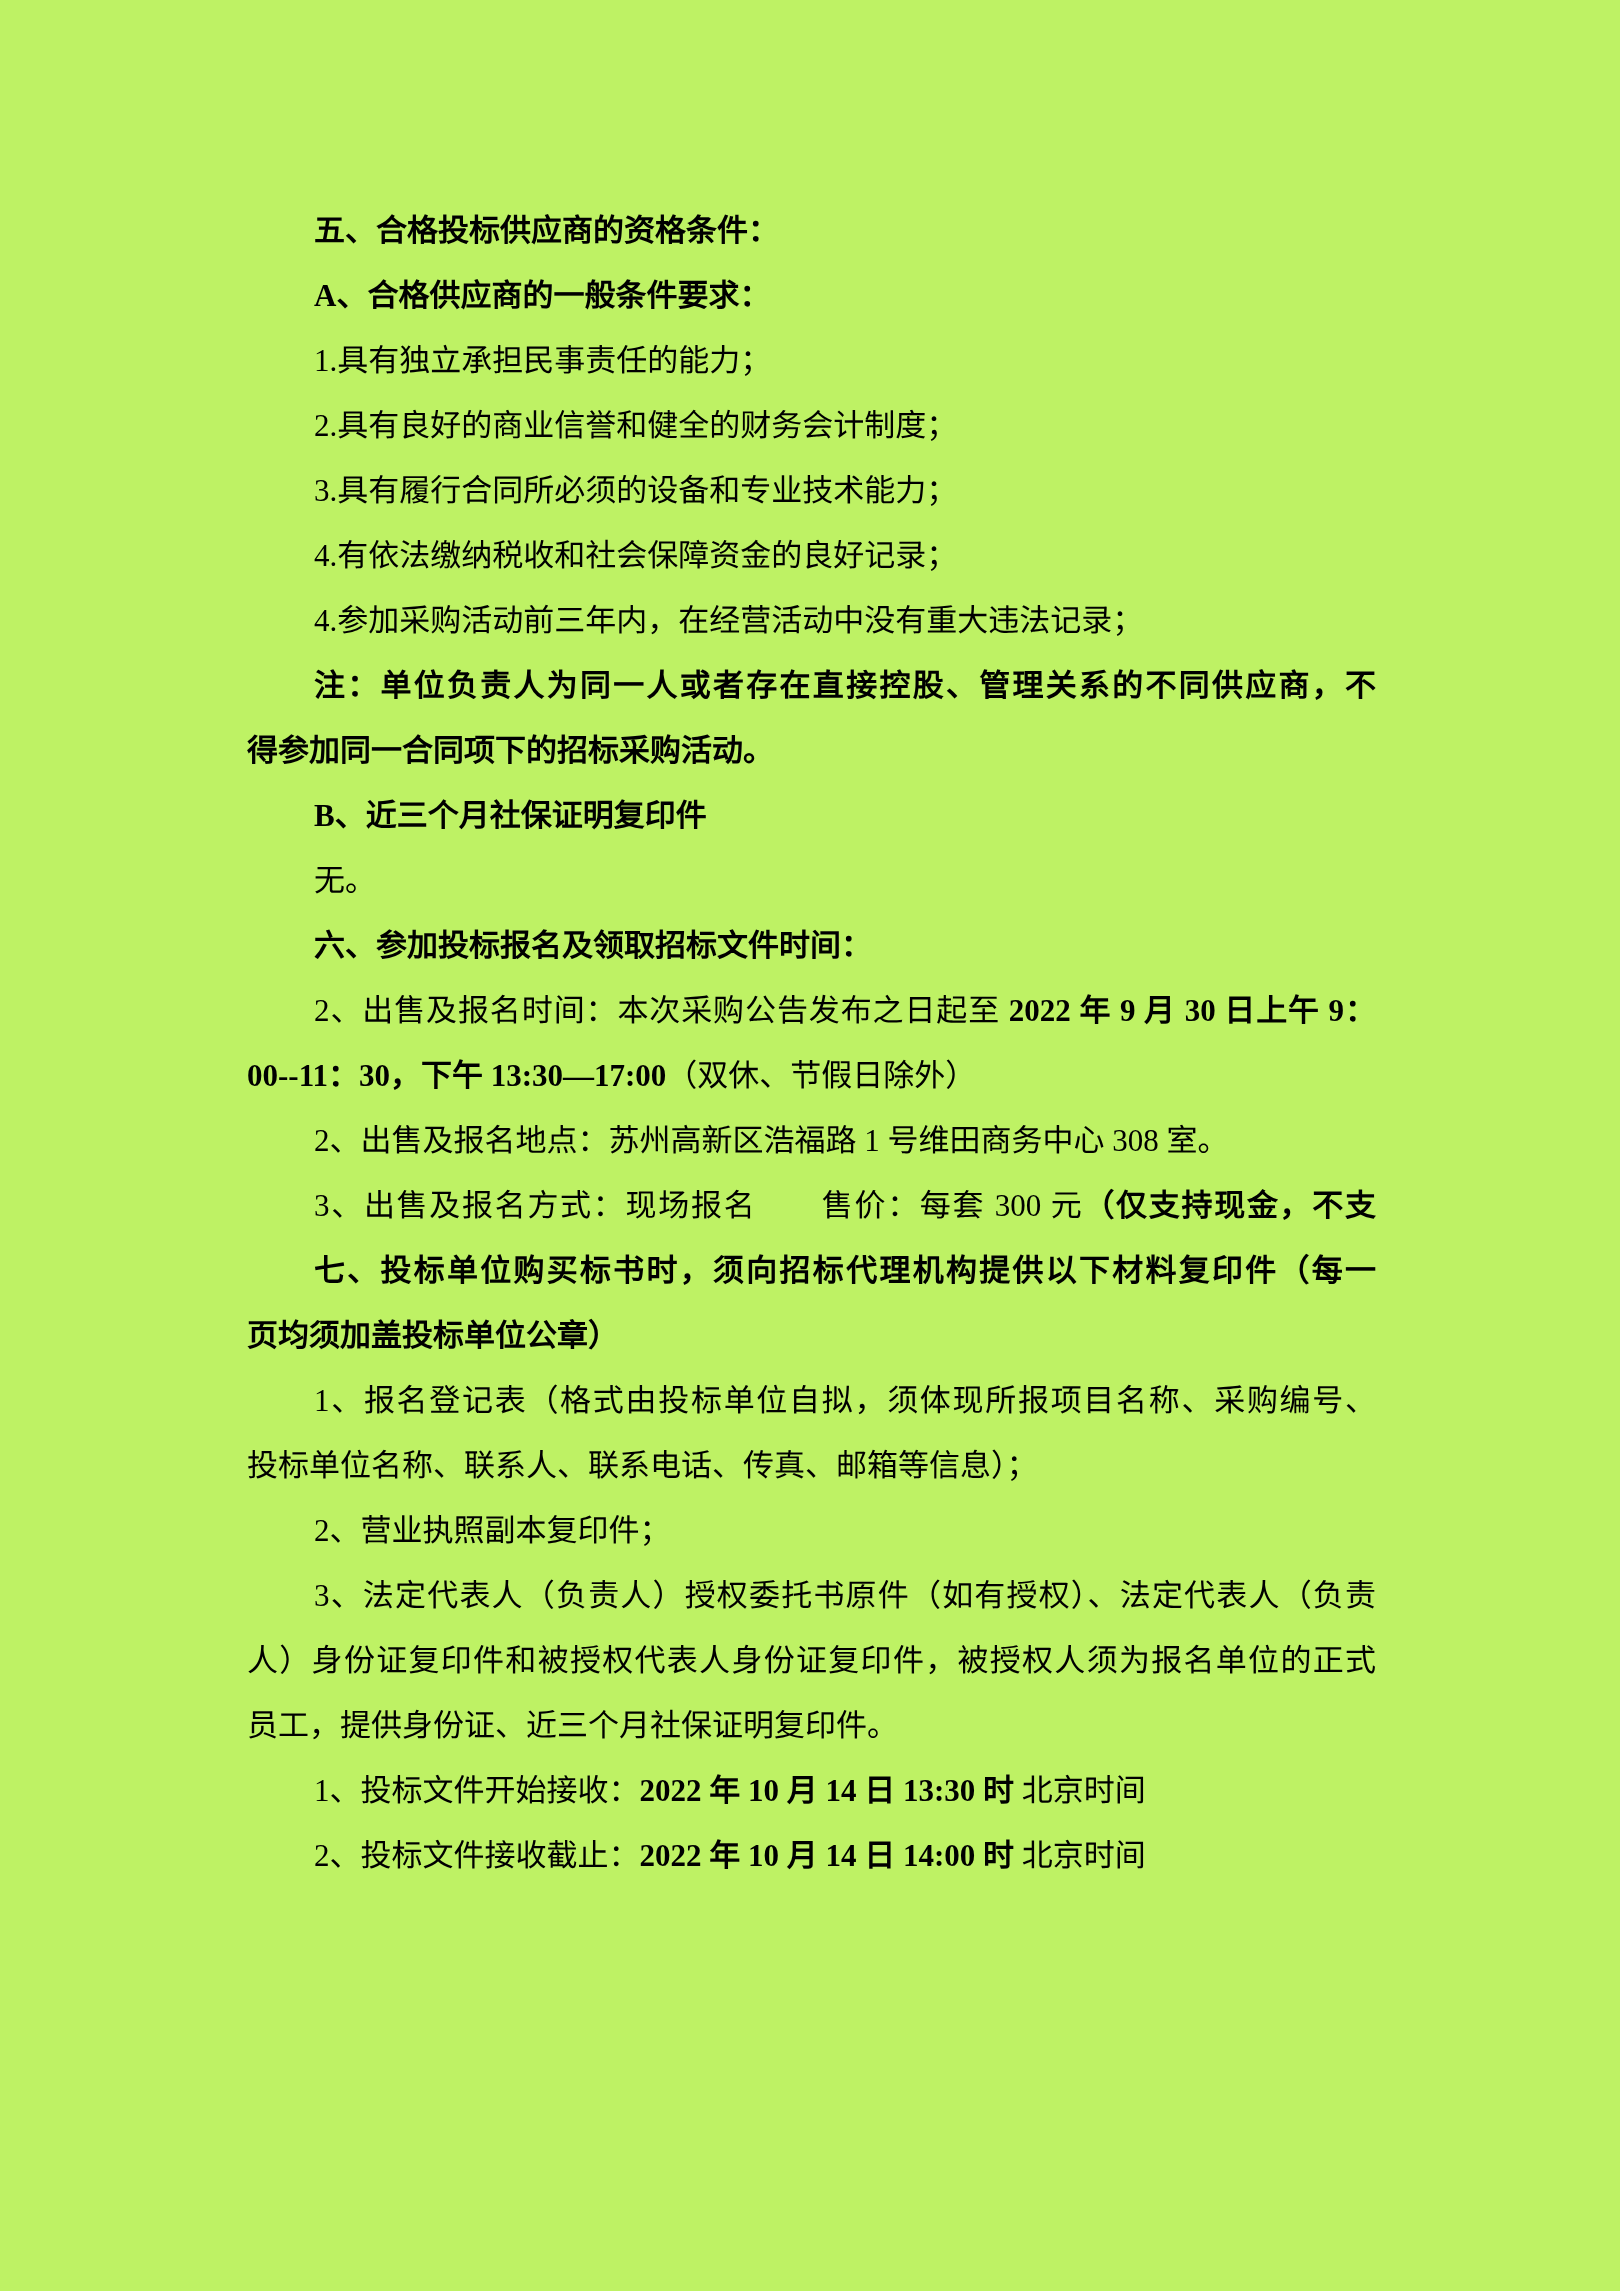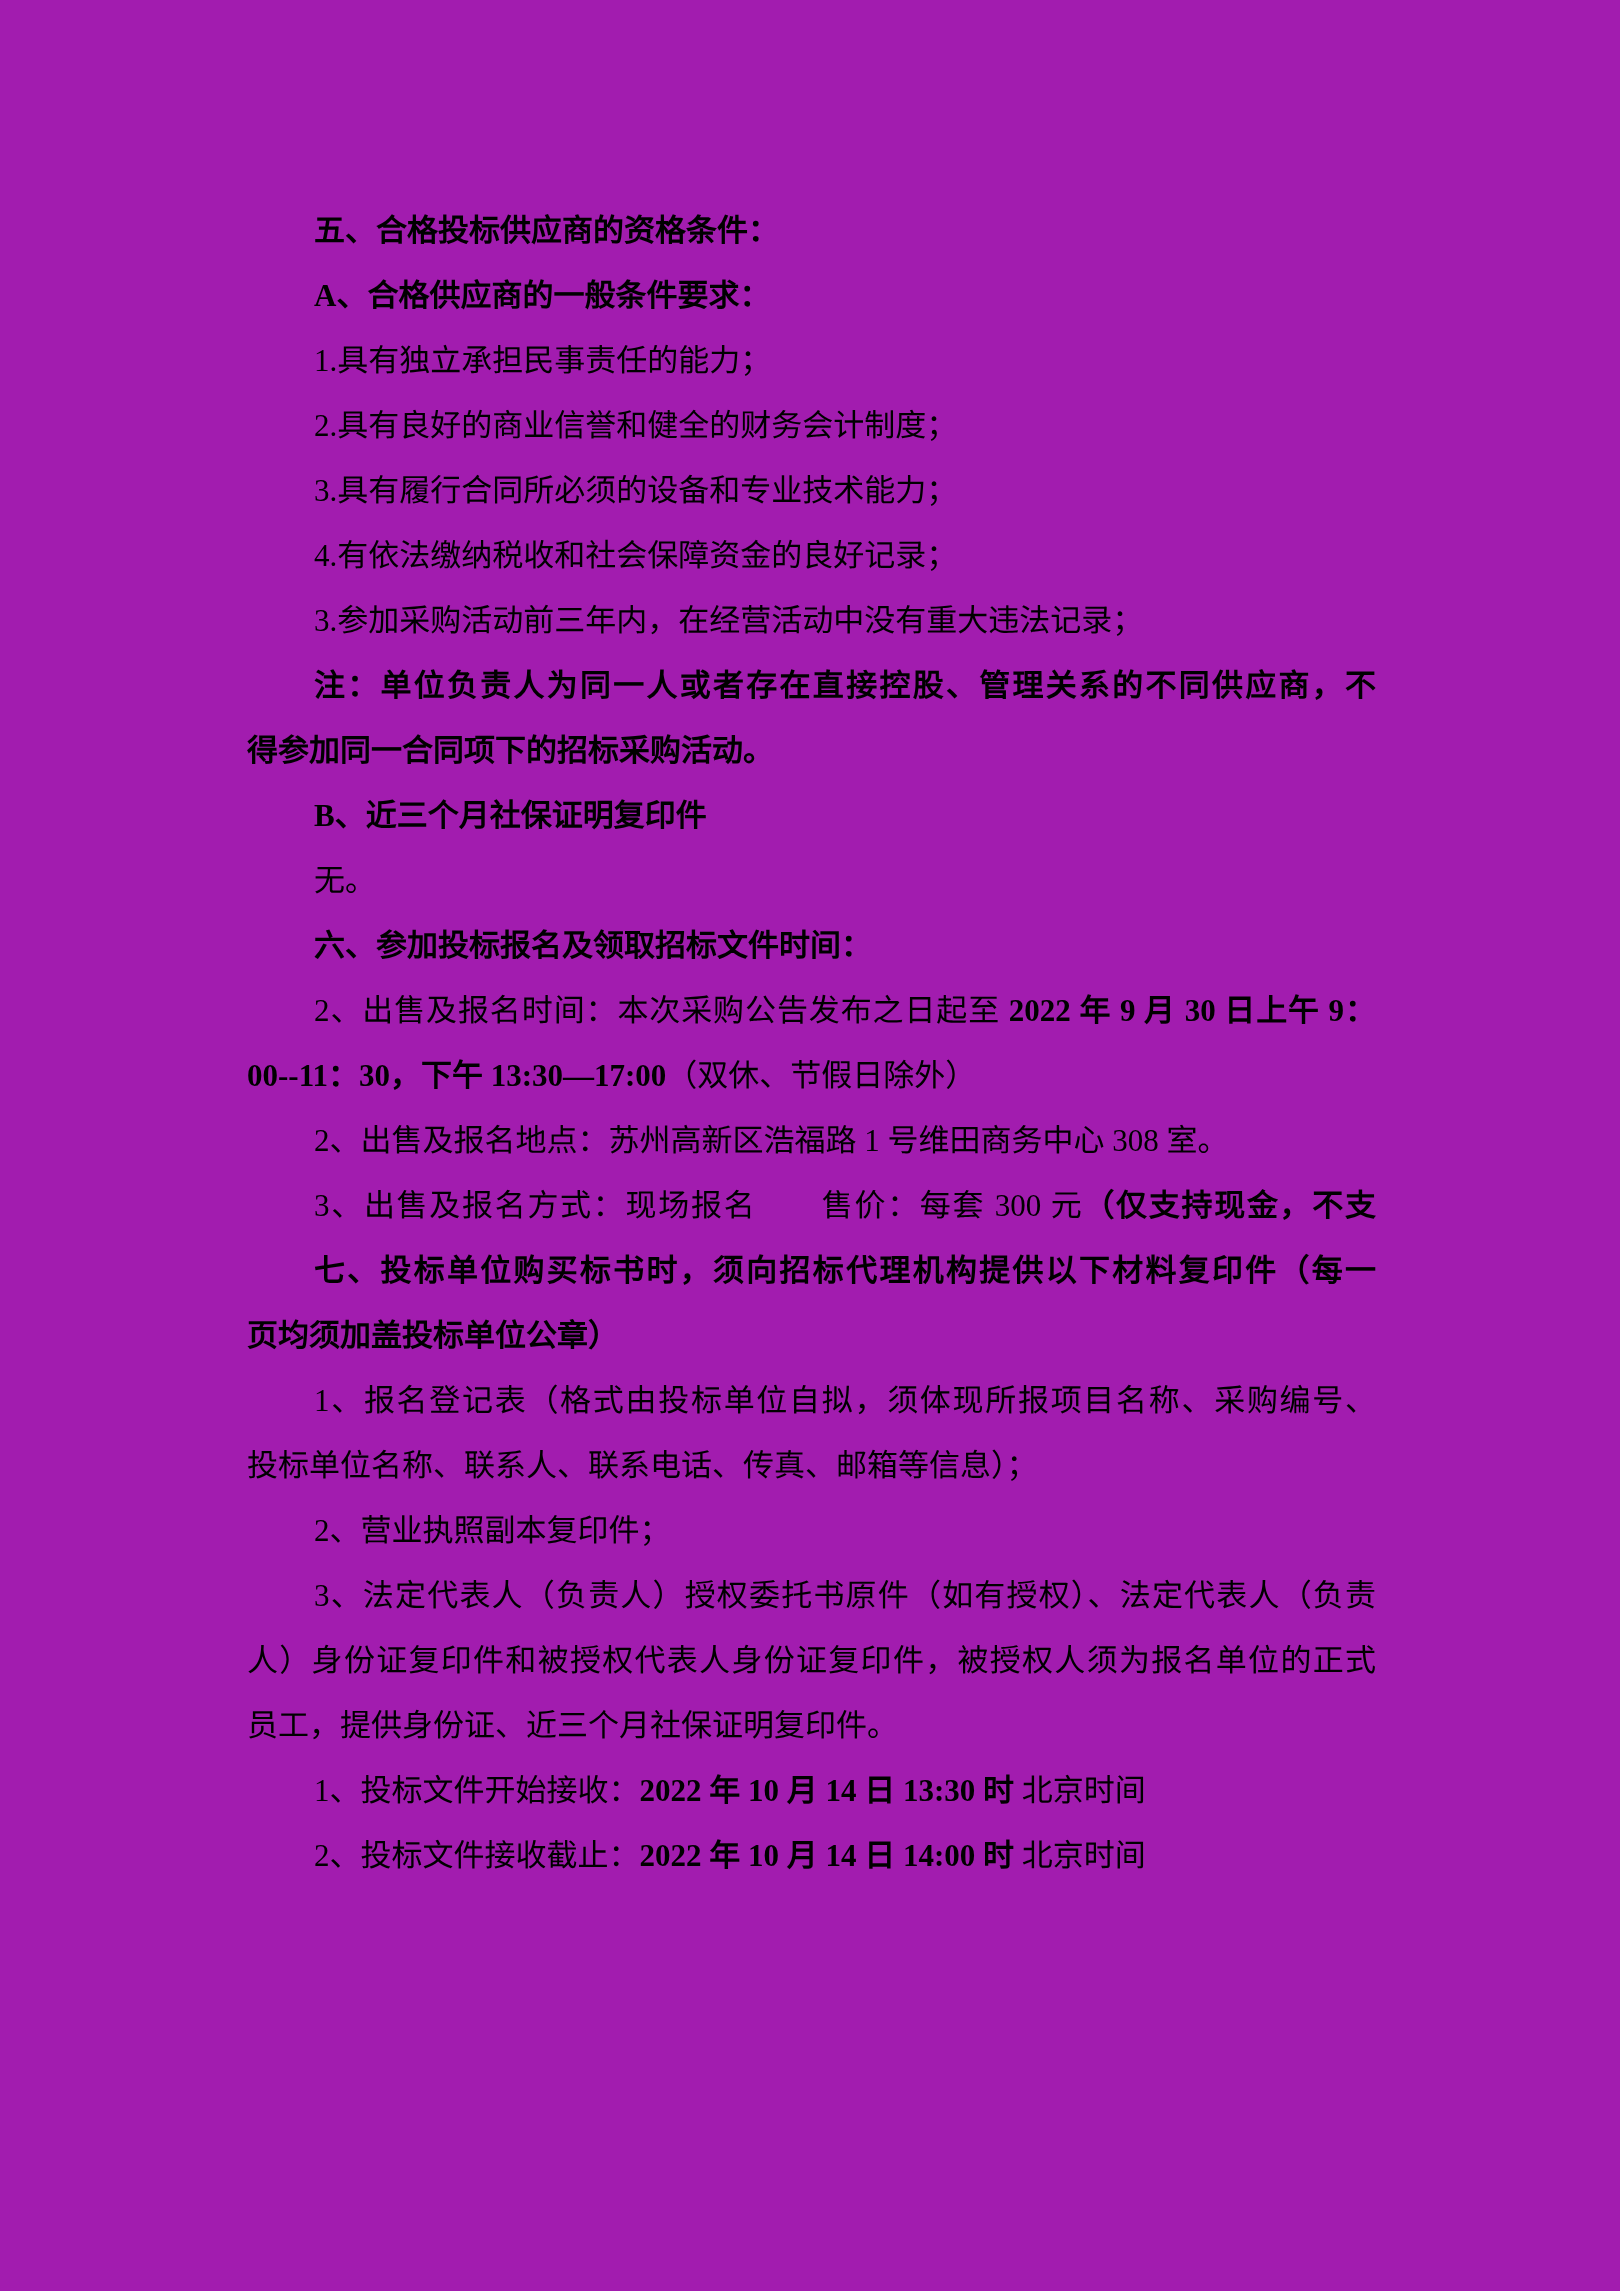--- a/index.html
+++ b/index.html
@@ -8,21 +8,21 @@
   }
   body {
     width: 1620px;
     height: 2292px;
     background: #ffffff;
   }
   .page {
     position: relative;
     width: 1620px;
     height: 2292px;
-    background: #a21caf;
+    background: #bef264;
     overflow: hidden;
   }
   .text-block {
     position: absolute;
     left: 247px;
     top: 198px;
     width: 1129px;
     color: #000000;
     font-family: "Liberation Serif", "DejaVu Serif", serif;
     font-size: 31px;
@@ -49,21 +49,21 @@
 
 <div class="page">
   <div class="text-block">
 
     <div class="line indent"><span class="b">五、合格投标供应商的资格条件：</span></div>
     <div class="line indent"><span class="b">A、合格供应商的一般条件要求：</span></div>
     <div class="line indent"><span>1.具有独立承担民事责任的能力；</span></div>
     <div class="line indent"><span>2.具有良好的商业信誉和健全的财务会计制度；</span></div>
     <div class="line indent"><span>3.具有履行合同所必须的设备和专业技术能力；</span></div>
     <div class="line indent"><span>4.有依法缴纳税收和社会保障资金的良好记录；</span></div>
-    <div class="line indent"><span>3.参加采购活动前三年内，在经营活动中没有重大违法记录；</span></div>
+    <div class="line indent"><span>4.参加采购活动前三年内，在经营活动中没有重大违法记录；</span></div>
     <div class="line indent fill"><span class="b">注：单位负责人为同一人或者存在直接控股、管理关系的不同供应商，不</span></div>
     <div class="line"><span class="b">得参加同一合同项下的招标采购活动。</span></div>
     <div class="line indent"><span class="b">B、近三个月社保证明复印件</span></div>
     <div class="line indent"><span>无。</span></div>
     <div class="line indent"><span class="b">六、参加投标报名及领取招标文件时间：</span></div>
     <div class="line indent fill"><span>2、出售及报名时间：本次采购公告发布之日起至 </span><span class="b">2022 年 9 月 30 日上午 9：</span></div>
     <div class="line"><span class="b">00--11：30，下午 13:30—17:00</span><span>（双休、节假日除外）</span></div>
     <div class="line indent"><span>2、出售及报名地点：苏州高新区浩福路 1 号维田商务中心 308 室。</span></div>
     <div class="line indent fill"><span>3、出售及报名方式：现场报名　　售价：每套 300 元</span><span class="b">（仅支持现金，不支</span></div>
     <div class="line indent fill"><span class="b">七、投标单位购买标书时，须向招标代理机构提供以下材料复印件（每一</span></div>

